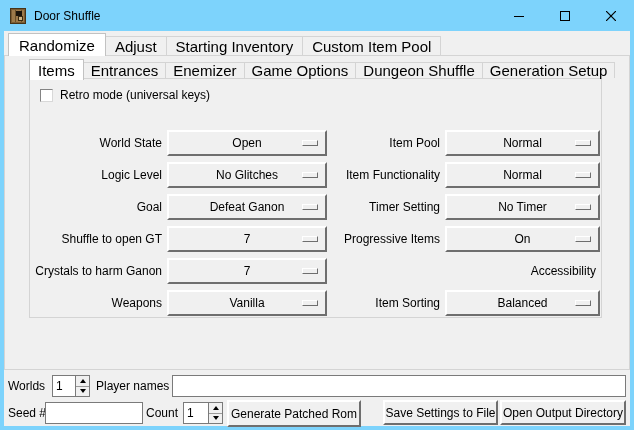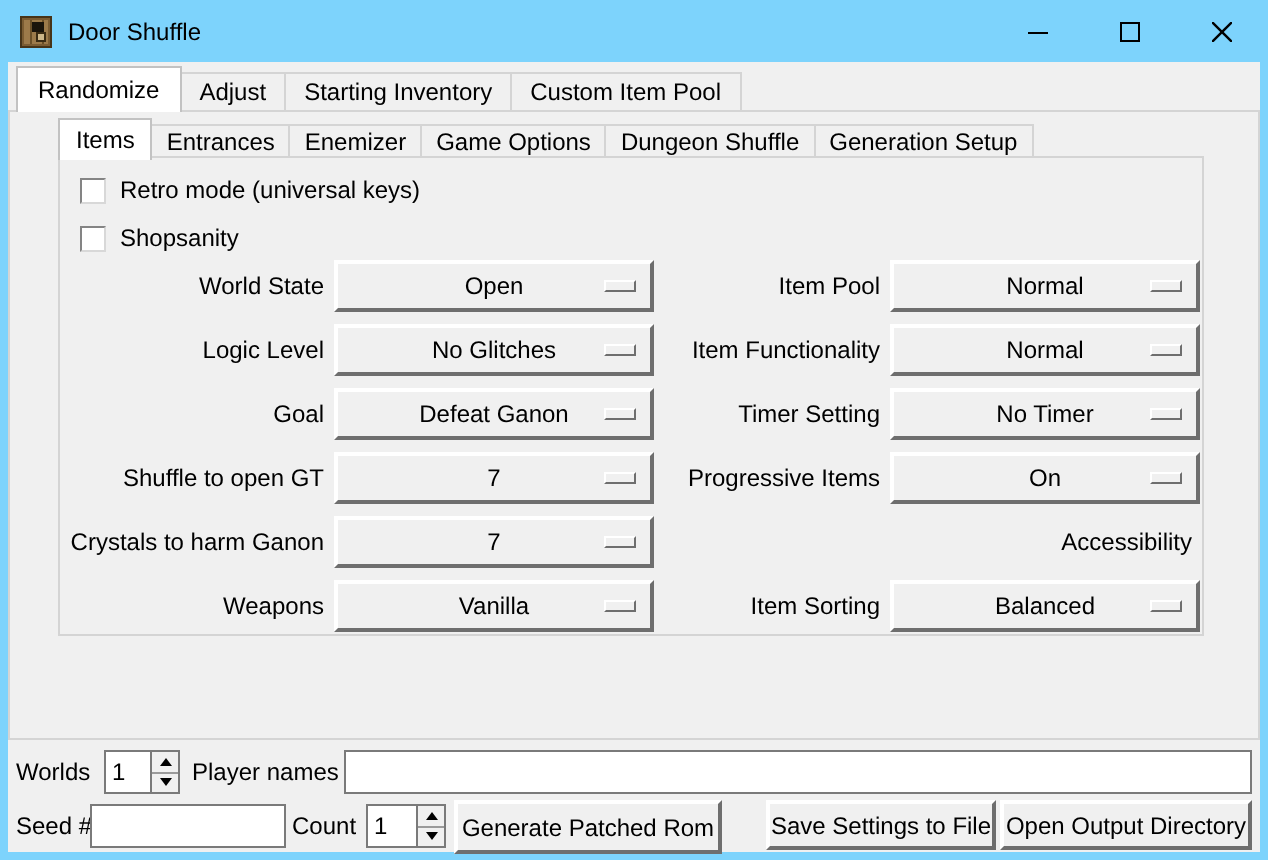--- a/index.html
+++ b/index.html
@@ -11,21 +11,21 @@
   .app-icon .plank{position:absolute;top:1px;bottom:1px;width:1px;background:#6b5028;}
   .app-icon .keyhole{position:absolute;left:5px;top:2px;width:6px;height:5px;background:#1a140b;}
   .app-icon .latch{position:absolute;right:2px;bottom:2px;width:5px;height:5px;background:#cdb688;border:1px solid #3a2b13;}
   .title-text{margin-left:8px;font-size:12px;color:#000;}
   .win-controls{margin-left:auto;display:flex;height:31px;}
   .win-btn{width:46px;height:31px;display:flex;align-items:center;justify-content:center;cursor:default;}
   
   .client{position:absolute;left:4px;top:31px;width:626px;height:395px;background:#f0f0f0;}
   
   .tabbar{position:absolute;display:flex;align-items:flex-start;z-index:3;}
-  .tab{font-size:12px;color:#000;background:#f0f0f0;border:1px solid #d4d4d4;border-bottom:none;display:flex;align-items:center;justify-content:center;white-space:nowrap;}
+  .tab{font-size:15px;color:#000;background:#f0f0f0;border:1px solid #d4d4d4;border-bottom:none;display:flex;align-items:center;justify-content:center;white-space:nowrap;}
   .tab.inactive{margin-top:3px;border-left:none;}
   .tab.active{background:#ffffff;border:1px solid #c2c2c2;border-bottom:none;z-index:4;}
   .pane{position:absolute;border:1px solid #d4d4d4;background:#f0f0f0;z-index:1;}
   .outer-tabbar{left:4px;top:2px;height:22px;}
   .outer-tabbar .tab{padding:0 9px;height:19px;}
   .outer-tabbar .tab.active{height:23px;padding:0 10px;}
   .outer-pane{left:0;top:24px;width:626px;height:315px;}
   .inner-tabbar{left:24px;top:3px;height:20px;position:absolute;display:flex;align-items:flex-start;z-index:3;}
   .inner-tabbar .tab{padding:0 7px;height:16px;}
   .inner-tabbar .tab.active{height:21px;padding:0 8px;}
@@ -109,24 +109,20 @@
         <div class="tab inactive">Dungeon Shuffle</div>
         <div class="tab inactive">Generation Setup</div>
       </div>
 
       <div class="pane inner-pane">
 
         <div class="cb-row" style="top:9px">
           <span class="checkbox"></span>
           <span class="cb-label">Retro mode (universal keys)</span>
         </div>
-        <div class="cb-row" style="top:33px">
-          <span class="checkbox"></span>
-          <span class="cb-label">Shopsanity</span>
-        </div>
 
         <div class="opt-row" style="top:51px">
           <span class="opt-label lbl-l">World State</span>
           <div class="optmenu raised om-l">
             <span class="om-text">Open</span>
             <span class="om-ind"></span>
           </div>
           <span class="opt-label lbl-r">Item Pool</span>
           <div class="optmenu raised om-r">
             <span class="om-text">Normal</span>

